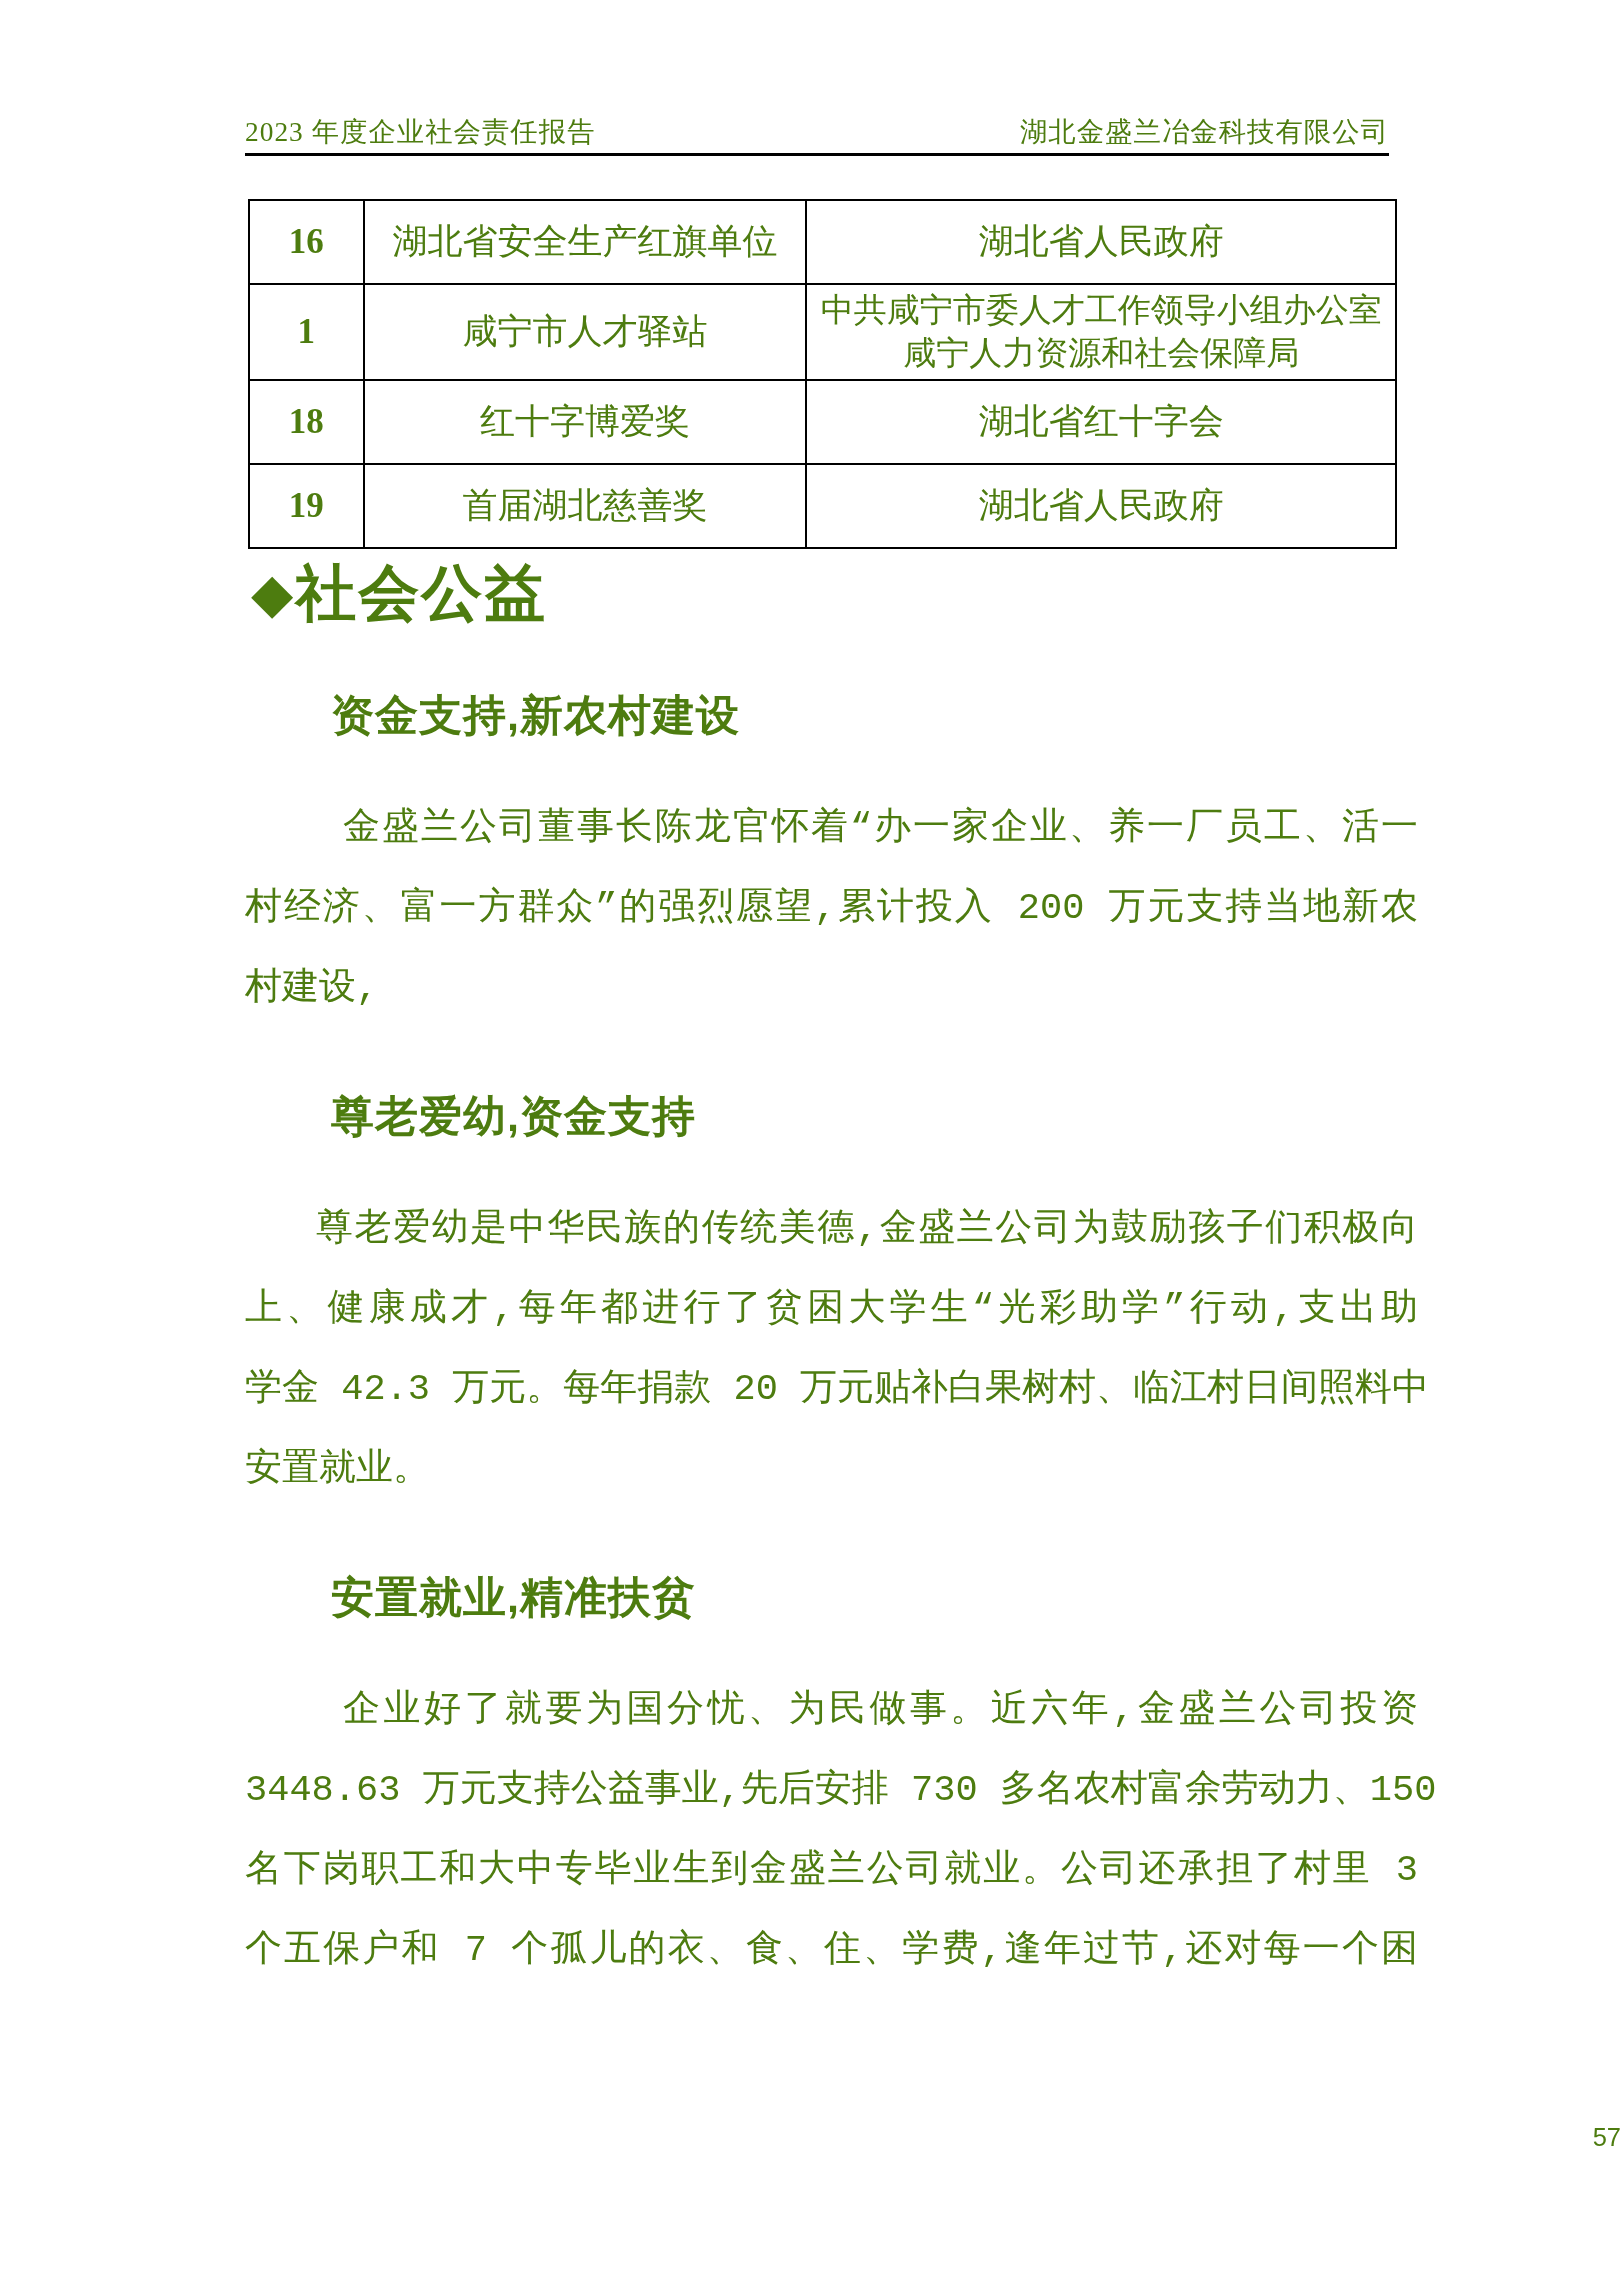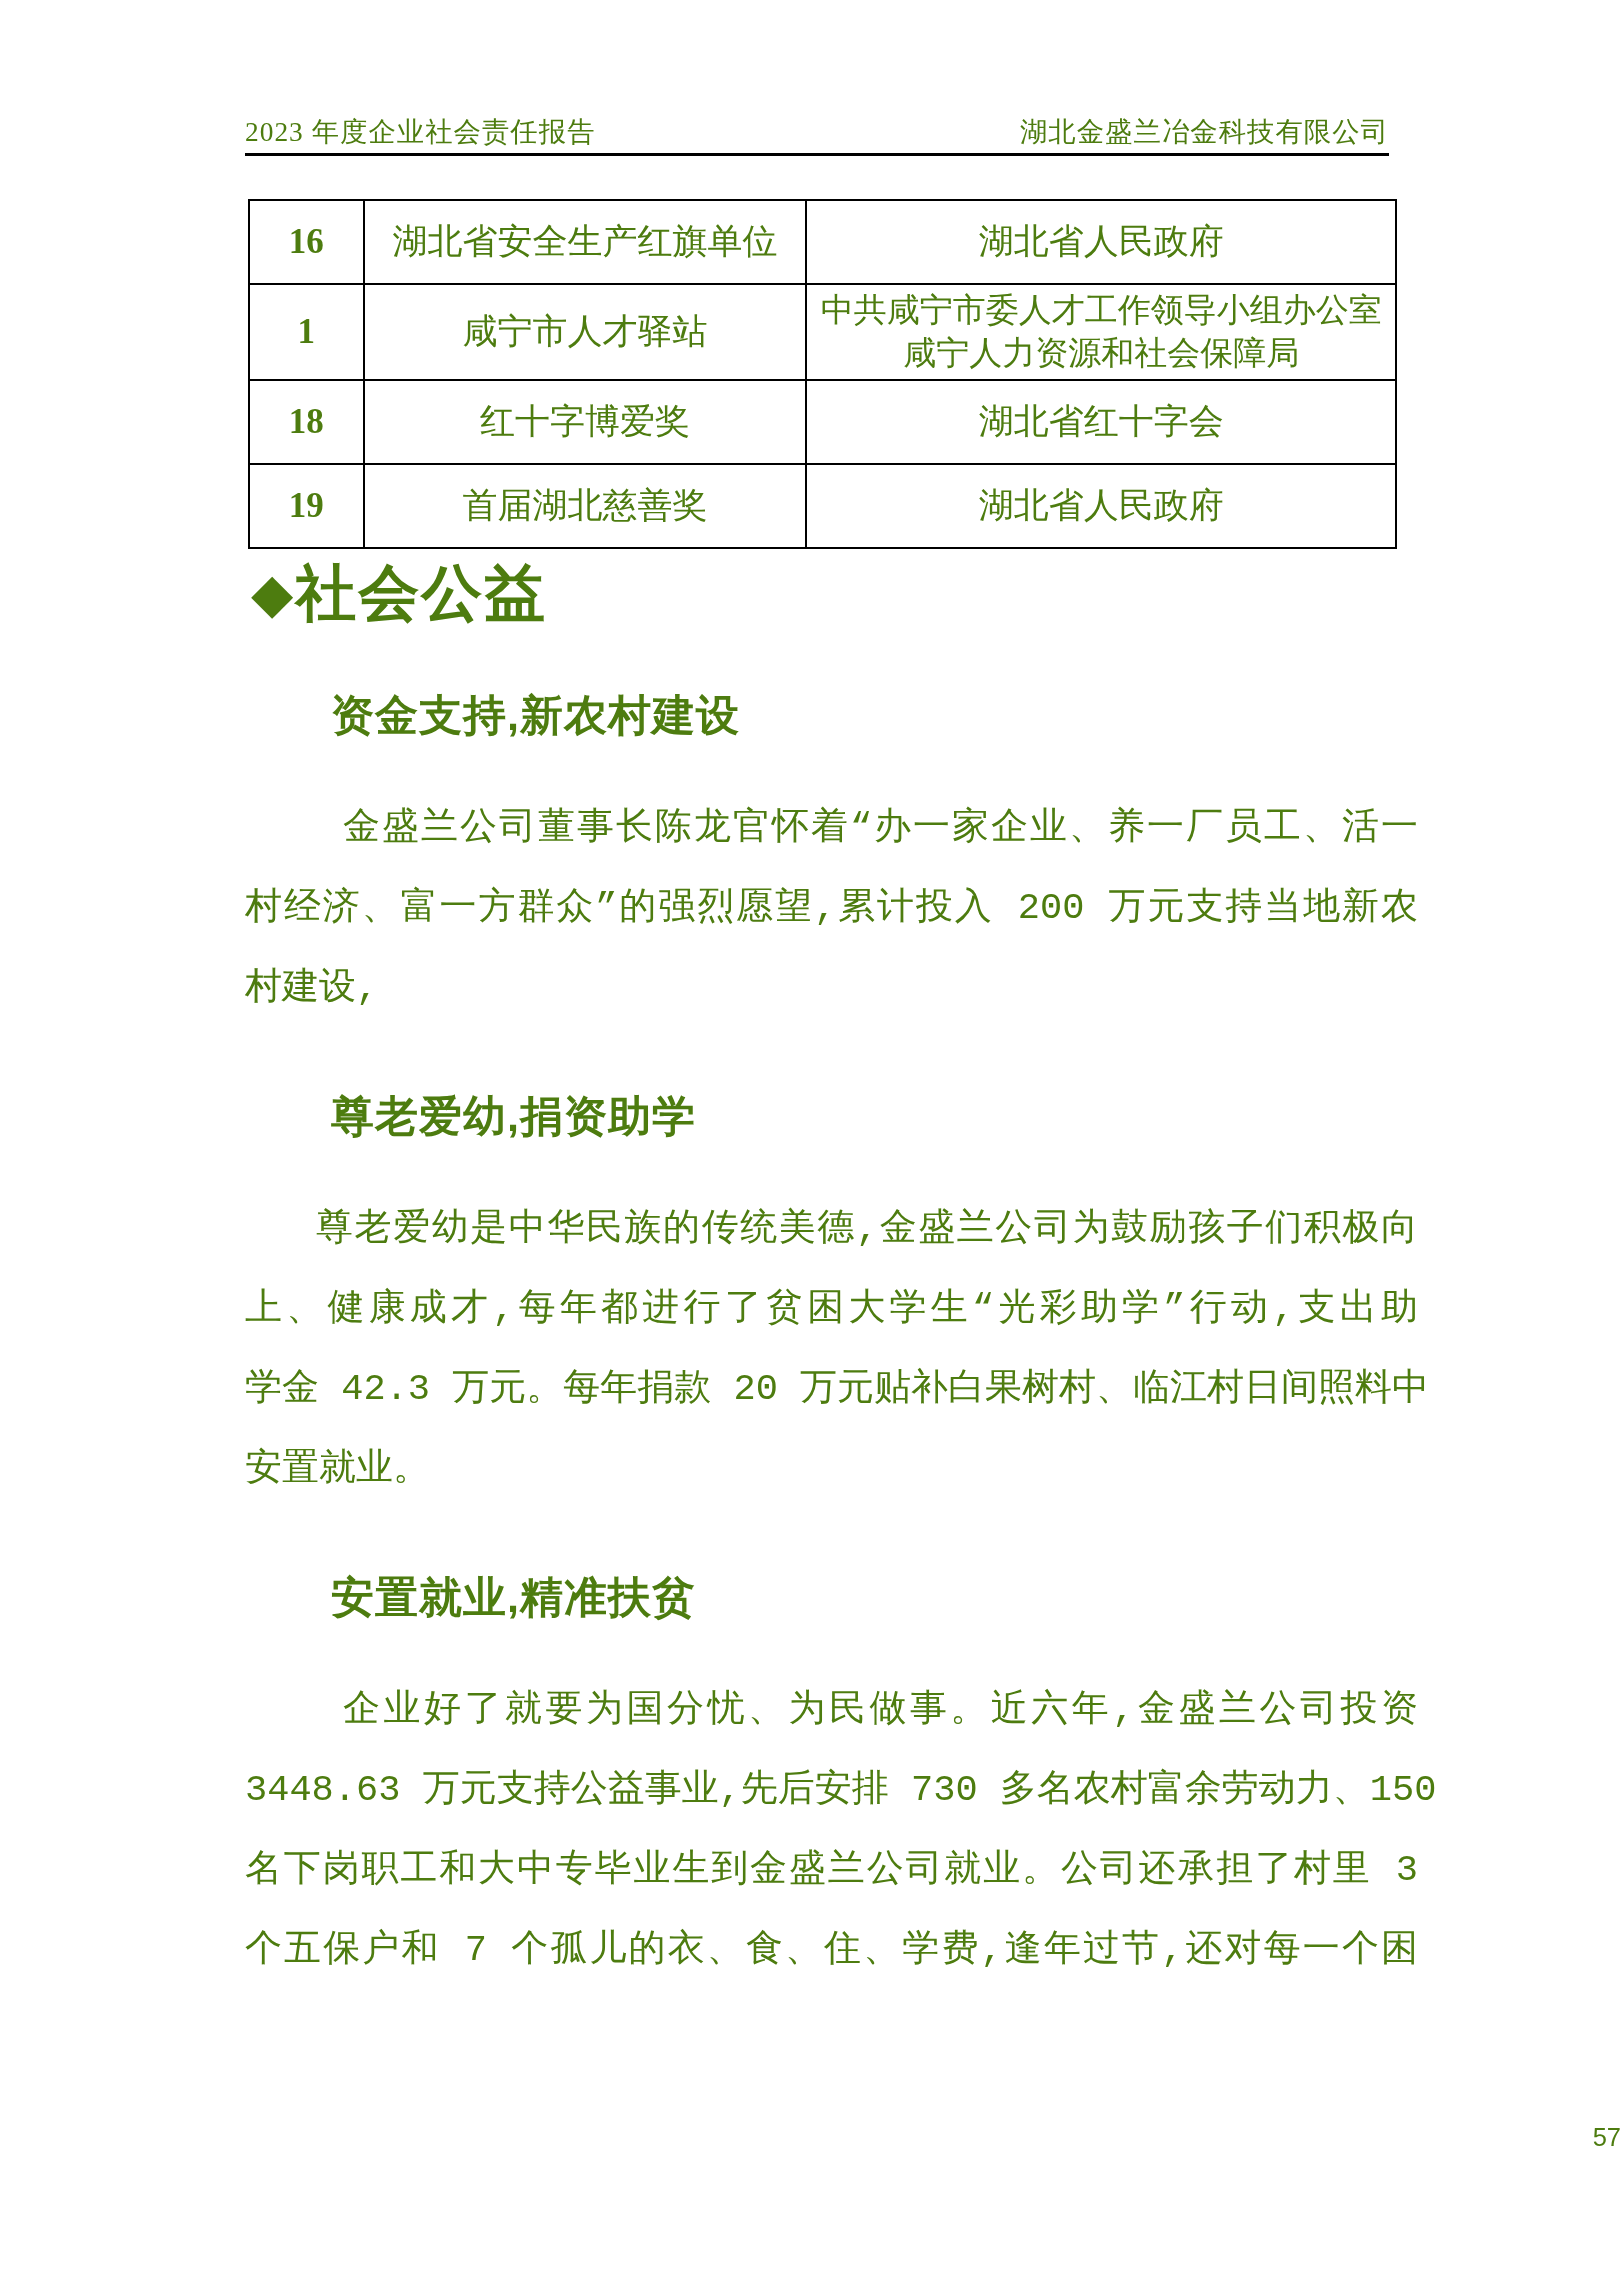--- a/index.html
+++ b/index.html
@@ -130,21 +130,21 @@
 
   <div class="h1"><span class="diamond">◆</span><span>社会公益</span></div>
 
   <div class="h2">资金支持,新农村建设</div>
   <div class="para">
     <div class="bline ind-2">金盛兰公司董事长陈龙官怀着“办一家企业、养一厂员工、活一</div>
     <div class="bline">村经济、富一方群众”的强烈愿望,累计投入 200 万元支持当地新农</div>
     <div class="bline lastline">村建设,</div>
   </div>
 
-  <div class="h2">尊老爱幼,捐资助学</div>
+  <div class="h2">尊老爱幼,资金支持</div>
   <div class="para">
     <div class="bline ind-1">尊老爱幼是中华民族的传统美德,金盛兰公司为鼓励孩子们积极向</div>
     <div class="bline">上、健康成才,每年都进行了贫困大学生“光彩助学”行动,支出助</div>
     <div class="bline">学金 42.3 万元。每年捐款 20 万元贴补白果树村、临江村日间照料中</div>
     <div class="bline lastline">安置就业。</div>
   </div>
 
   <div class="h2">安置就业,精准扶贫</div>
   <div class="para">
     <div class="bline ind-2">企业好了就要为国分忧、为民做事。近六年,金盛兰公司投资</div>

